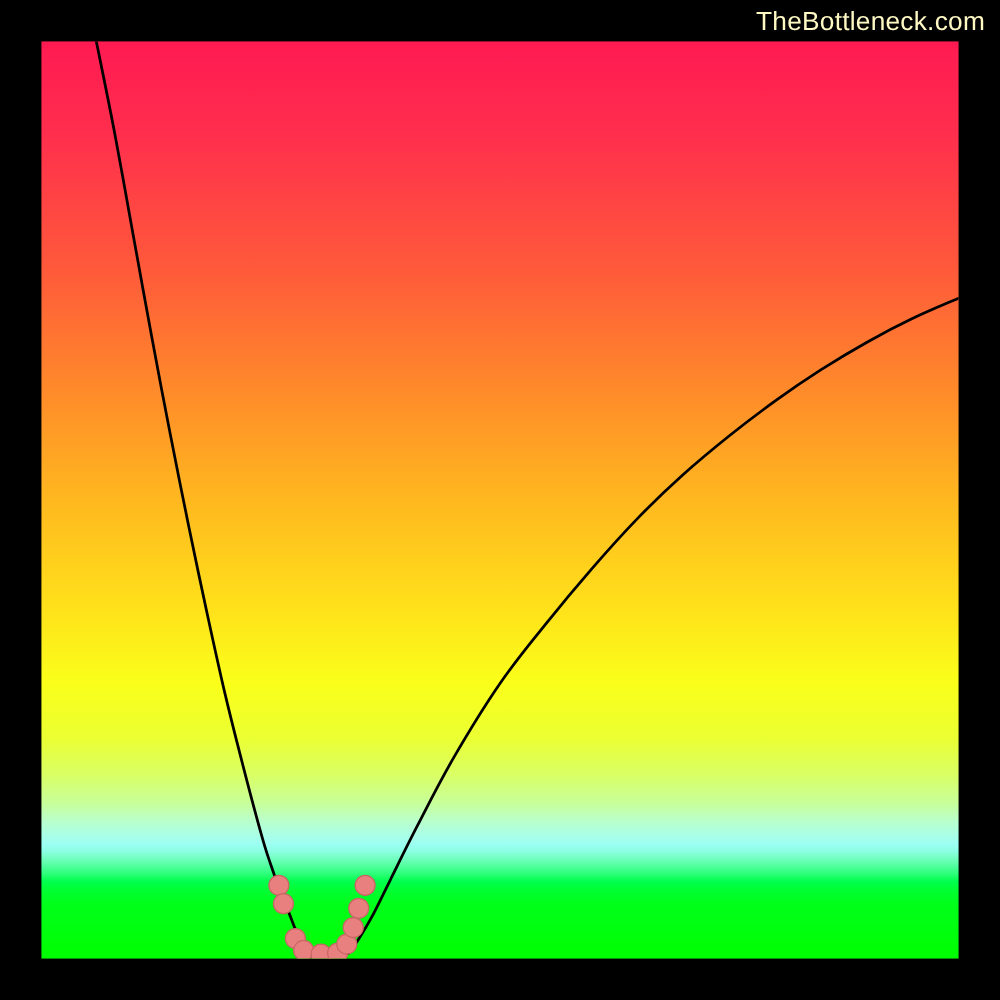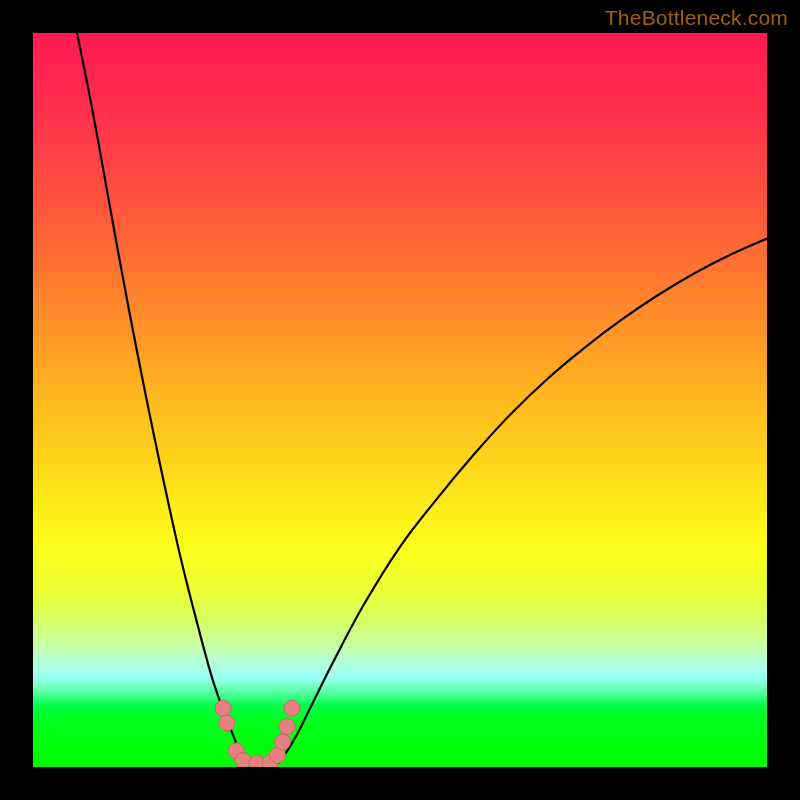--- a/index.html
+++ b/index.html
@@ -50,21 +50,21 @@
   .curve-svg {
     position: absolute;
     inset: 0;
   }
   .watermark {
     position: absolute;
     top: 6px;
     right: 12px;
     font-family: Arial, Helvetica, sans-serif;
     font-size: 21px;
-    color: #a16207;
+    color: #fef9c3;
     letter-spacing: 0.2px;
   }
 </style>
 </head>
 <body>
 <div class="frame">
 
   <div class="plot">
     <div class="grad"></div>
     <svg class="curve-svg" viewBox="0 0 734 734">

